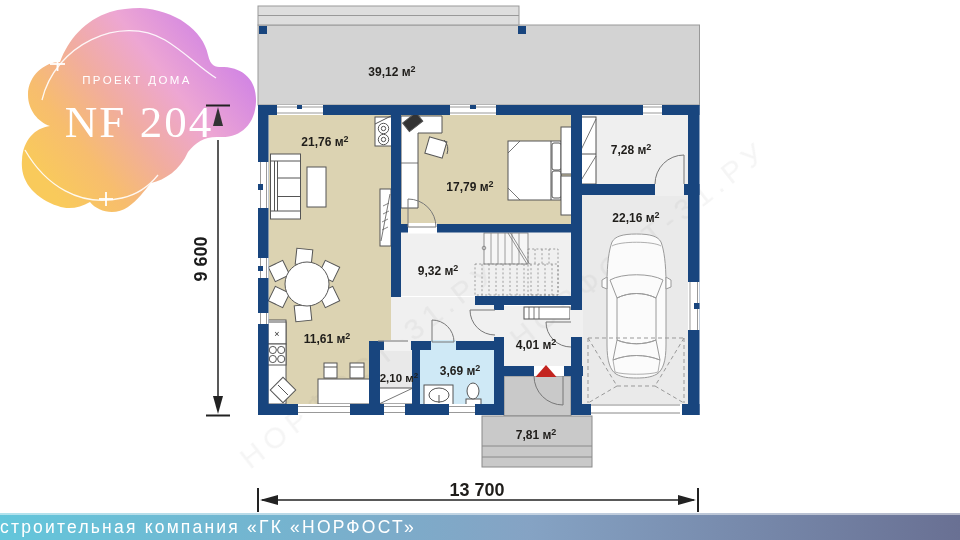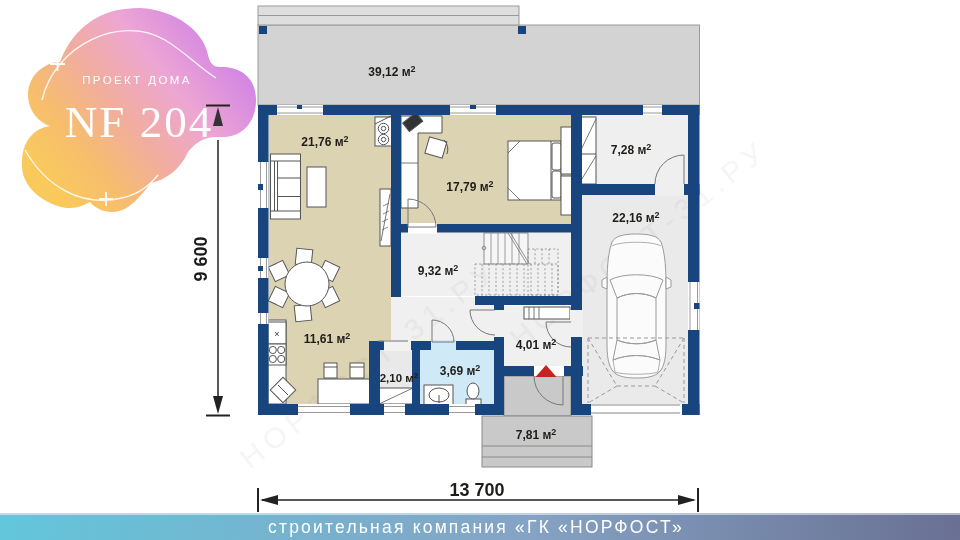--- a/index.html
+++ b/index.html
@@ -2,21 +2,21 @@
 <html><head>
 <meta charset="utf-8">
 <style>
 html,body{margin:0;padding:0;width:960px;height:540px;overflow:hidden;background:#fff;
 font-family:"Liberation Sans",sans-serif;}
 #page{position:relative;width:960px;height:540px;}
 svg{position:absolute;left:0;top:0;}
 #footer{position:absolute;left:0;top:513px;width:960px;height:27px;
 background:linear-gradient(90deg,#63c6db 0%,#85a3c4 55%,#697093 100%);
 border-top:2px solid rgba(255,255,255,0.5);box-sizing:border-box;
-color:#fff;font-size:17.5px;letter-spacing:2.2px;text-align:center;line-height:25px;}
+color:#fff;font-size:17.5px;letter-spacing:2.2px;text-align:left;line-height:25px;}
 #footer span{padding-right:8px;}
 </style>
 </head>
 <body>
 <div id="page">
 <svg width="960" height="513" viewBox="0 0 960 513" xmlns="http://www.w3.org/2000/svg">
 <defs>
 <linearGradient id="blobg" gradientUnits="userSpaceOnUse" x1="235" y1="55" x2="55" y2="195">
 <stop offset="0%" stop-color="#d184e4"></stop>
 <stop offset="30%" stop-color="#eda6d3"></stop>

